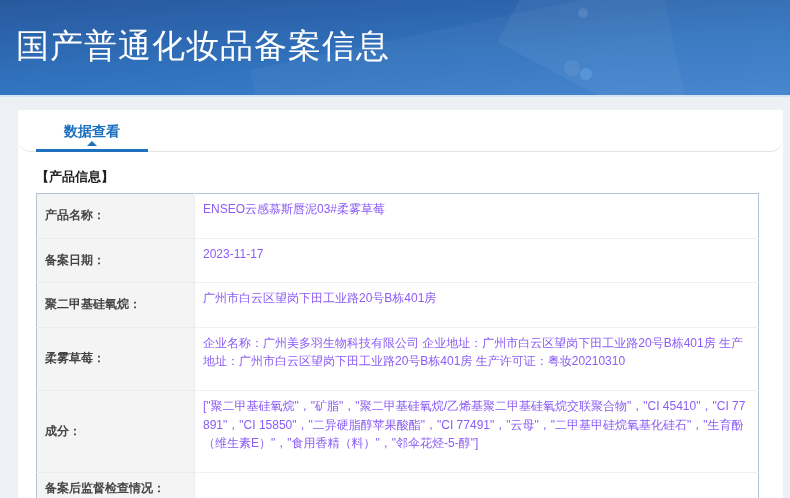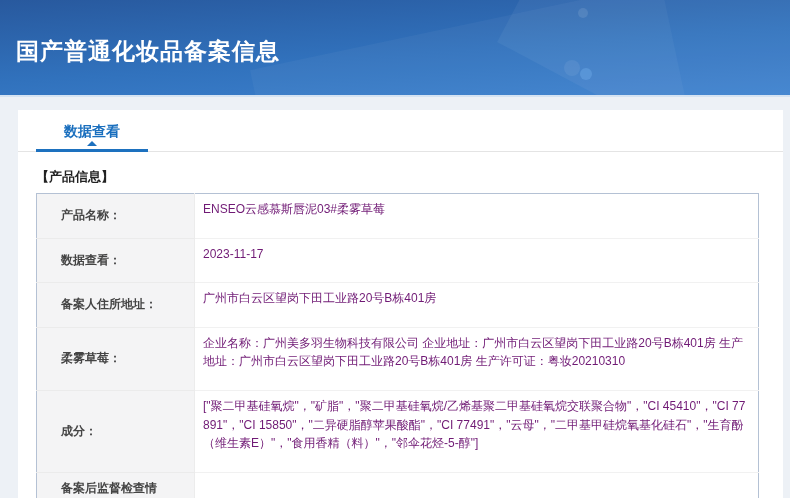--- a/index.html
+++ b/index.html
@@ -31,38 +31,39 @@
   }
   .page-header .dot-a, .page-header .dot-b, .page-header .dot-c {
     position: absolute; border-radius: 50%;
     background: rgba(255,255,255,0.10);
   }
   .page-header .dot-a { width: 10px; height: 10px; left: 578px; top: 8px; }
   .page-header .dot-b { width: 16px; height: 16px; left: 564px; top: 60px; background: rgba(255,255,255,0.07); }
   .page-header .dot-c { width: 12px; height: 12px; left: 580px; top: 68px; background: rgba(120,180,240,0.35); }
   .page-title {
     position: absolute;
-    left: 16px; top: 36px;
+    left: 16px; top: 24px;
     color: #ffffff;
-    font-size: 23px;
-    font-weight: bold;
+    font-size: 33px;
+    font-weight: normal;
     letter-spacing: 1px;
   }
   
   .card {
     margin: 13px 7px 0 18px;
     background: #ffffff;
     min-height: 400px;
     padding-bottom: 30px;
   }
   
   .tabs-row {
     position: relative;
     height: 42px;
     border-bottom: 1px solid #e4e4e4;
+    border-radius: 13px;
   }
   .tab {
     position: absolute;
     left: 18px; bottom: -1px;
     width: 112px;
     padding: 12px 0 8px 0;
     text-align: center;
     color: #1a6fbe;
     font-size: 14px;
     font-weight: bold;
@@ -95,26 +96,26 @@
     font-size: 12px;
     table-layout: fixed;
   }
   table.info-table th {
     background: #f4f4f5;
     width: 158px;
     text-align: left;
     vertical-align: middle;
     font-weight: bold;
     color: #444444;
-    padding: 7px 24px;
+    padding: 7px 8px;
     border-bottom: 1px solid #ebebeb;
     border-right: 1px solid #ececec;
   }
   table.info-table td {
-    color: #701a75;
+    color: #8b5cf6;
     padding: 6px 10px 19px 8px;
     border-bottom: 1px solid #f1f1f1;
     line-height: 1.55;
     height: 26px;
     word-break: break-all;
   }
   table.info-table tr:last-child th,
   table.info-table tr:last-child td { border-bottom: none; }
 </style>
 </head>
@@ -139,27 +140,27 @@
 
   <table class="info-table">
     <tbody>
   <tr>
     <th class="lbl">产品名称：</th>
     <td class="val">ENSEO云感慕斯唇泥03#柔雾草莓</td>
   </tr>
 
 
   <tr>
-    <th class="lbl">数据查看：</th>
+    <th class="lbl">备案日期：</th>
     <td class="val">2023-11-17</td>
   </tr>
 
 
   <tr>
-    <th class="lbl">备案人住所地址：</th>
+    <th class="lbl">聚二甲基硅氧烷：</th>
     <td class="val">广州市白云区望岗下田工业路20号B栋401房</td>
   </tr>
 
   <tr>
     <th class="lbl">柔雾草莓：</th>
     <td class="val">企业名称：广州美多羽生物科技有限公司 企业地址：广州市白云区望岗下田工业路20号B栋401房 生产地址：广州市白云区望岗下田工业路20号B栋401房 生产许可证：粤妆20210310</td>
   </tr>
 
   <tr>
     <th class="lbl">成分：</th>

